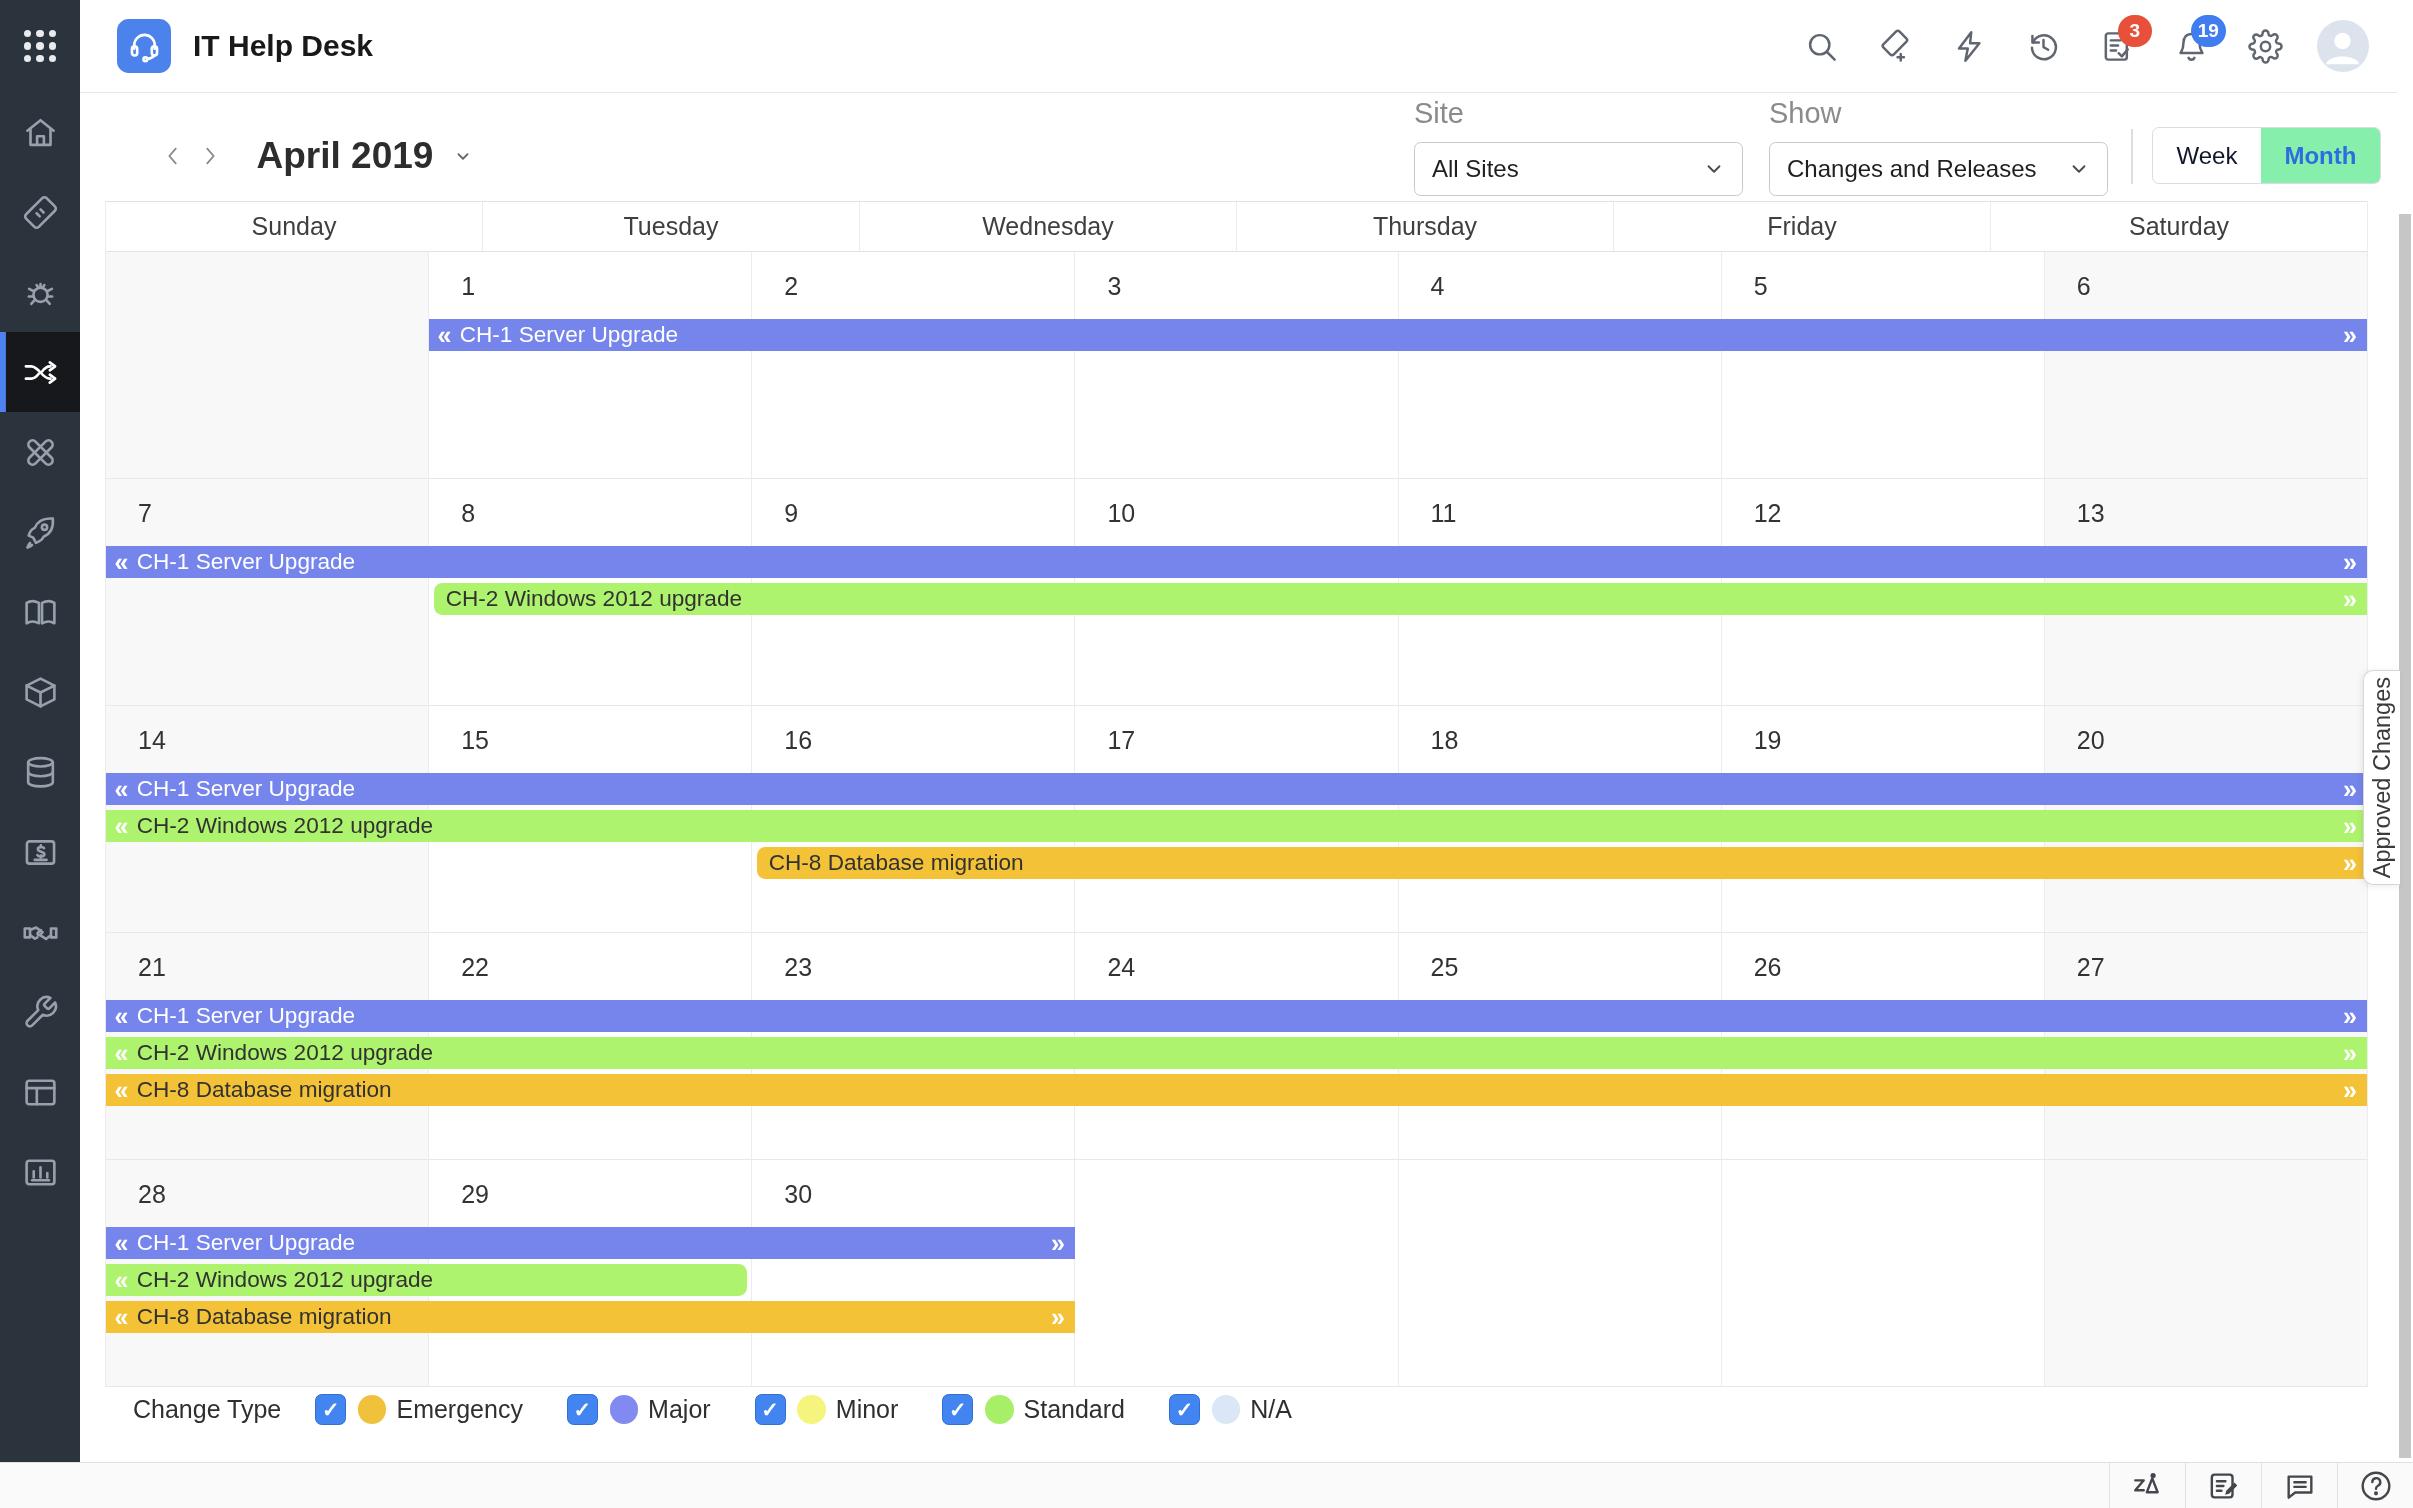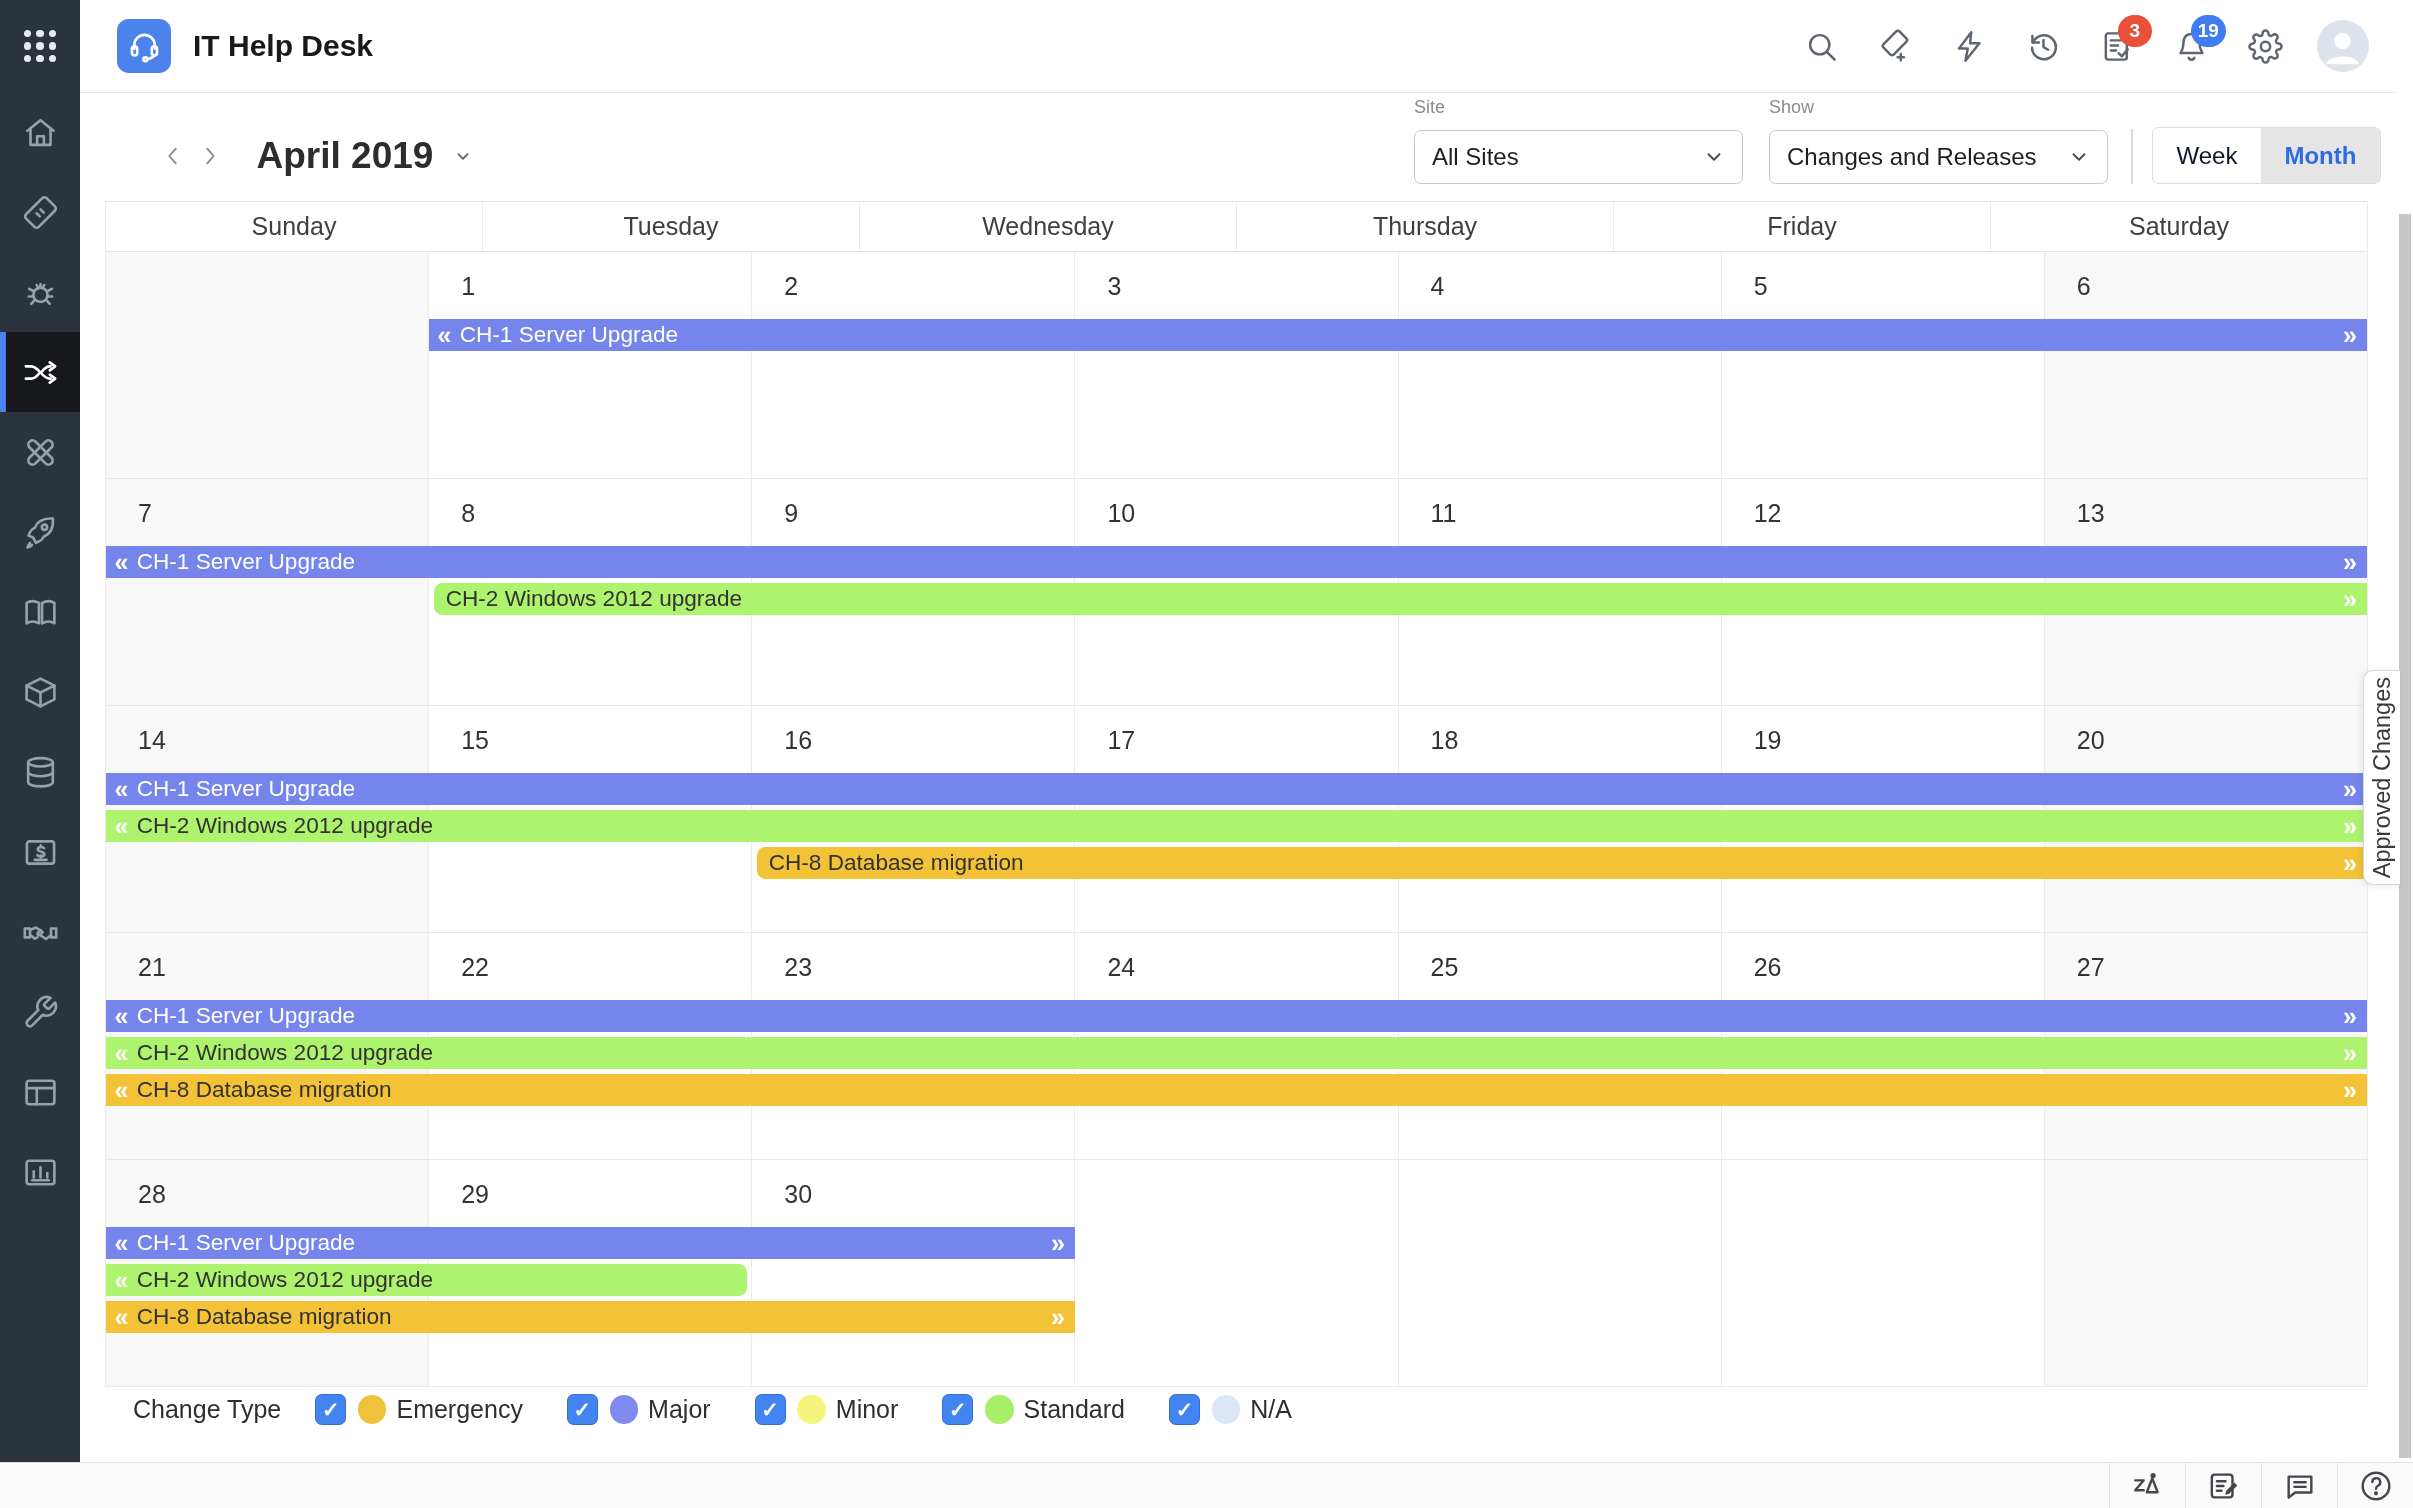--- a/index.html
+++ b/index.html
@@ -34,32 +34,32 @@
 
   
   #toolbar{position:absolute;left:80px;top:92px;right:0;height:109px;background:#fff;}
   #month-nav{position:absolute;left:74px;top:34px;height:59px;display:flex;align-items:center;}
   .nav-arrow{width:37px;height:47px;display:flex;align-items:center;justify-content:center;color:#8a8a8a;cursor:pointer;}
   .nav-arrow svg{width:22px;height:34px;}
   #month-title{font-size:37px;font-weight:600;color:#2d2d2d;margin-left:28.5px;}
   #month-caret{margin-left:18.4px;color:#666;cursor:pointer;display:flex;}
   #month-caret svg{width:22px;height:22px;}
   .dd-group{position:absolute;top:5px;}
-  .dd-label{font-size:18px;color:#8b8b8b;}
+  .dd-label{font-size:29px;color:#8b8b8b;}
   .dd-box{margin-top:11.7px;height:54px;border:0.8px solid #c9c9c9;border-radius:6.7px;background:#fff;
           display:flex;align-items:center;padding:0 17px;font-size:24px;color:#1f1f1f;cursor:pointer;box-sizing:border-box;}
   .dd-box .dd-val{flex:1;}
   .dd-box svg{width:22px;height:22px;color:#4a4a4a;}
   #site-group{left:1334px;width:329px;}
   #show-group{left:1689px;width:339px;}
   #vsep{position:absolute;left:2051px;top:37px;width:1.7px;height:55px;background:#ddd;}
   #view-toggle{position:absolute;left:2072px;top:35px;height:55px;border:0.8px solid #dcdcdc;border-radius:6.7px;
                display:flex;overflow:hidden;background:#fff;}
   .vt-btn{display:flex;align-items:center;padding:0 23.5px;font-size:24px;color:#0f172a;cursor:pointer;}
-  .vt-btn.active{background:#e5e5e5;color:#2e6de0;font-weight:bold;}
+  .vt-btn.active{background:#86efac;color:#2e6de0;font-weight:bold;}
 
   
   #calendar{position:absolute;left:105px;top:201px;width:2263px;border-left:0.8px solid #ececec;border-right:0.8px solid #ececec;box-sizing:border-box;}
   #dh-row{height:49px;border-top:0.8px solid #e2e2e2;border-bottom:0.8px solid #e2e2e2;display:flex;background:#fff;}
   .dh-cell{flex:1;display:flex;align-items:center;justify-content:center;font-size:25px;color:#3f3f3f;}
   .dh-cell + .dh-cell{border-left:0.8px solid #ececec;}
   .week-row{position:relative;height:226px;border-bottom:0.8px solid #e8e8e8;display:flex;}
   .cell{flex:1;box-sizing:border-box;padding:20px 0 0 32px;background:#fff;cursor:pointer;}
   .cell + .cell{border-left:0.8px solid #ececec;}
   .cell.weekend{background:#f8f8f9;}

